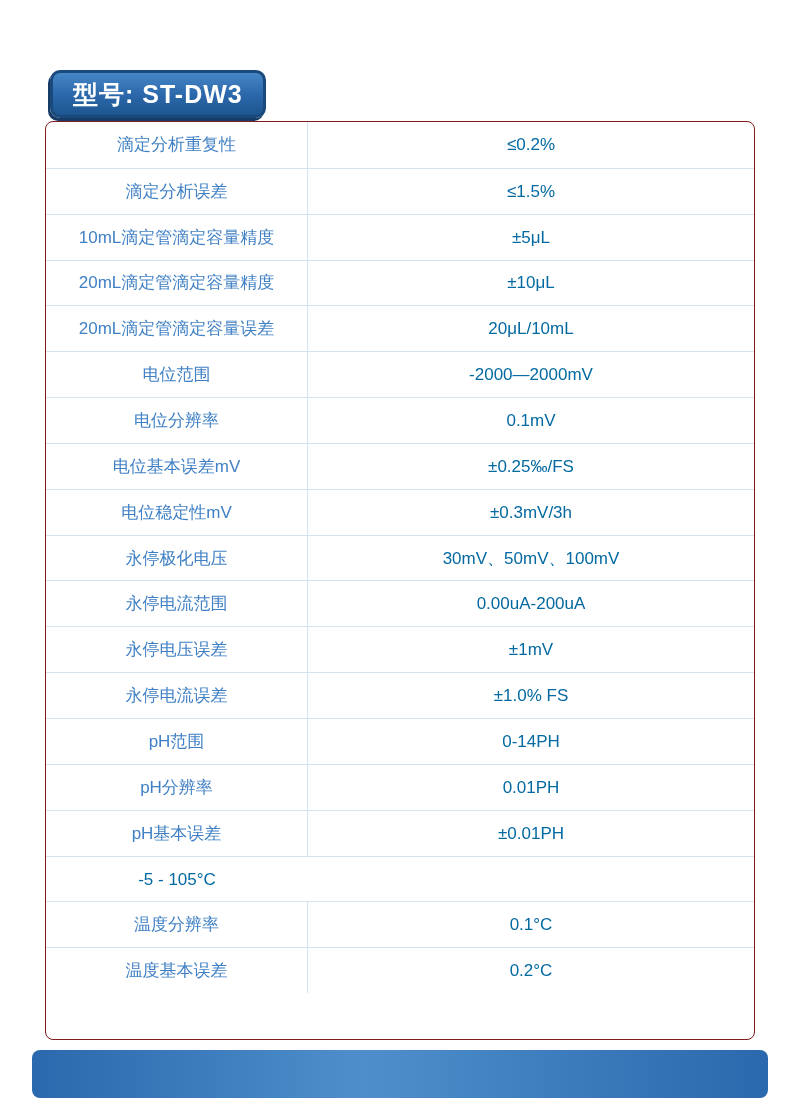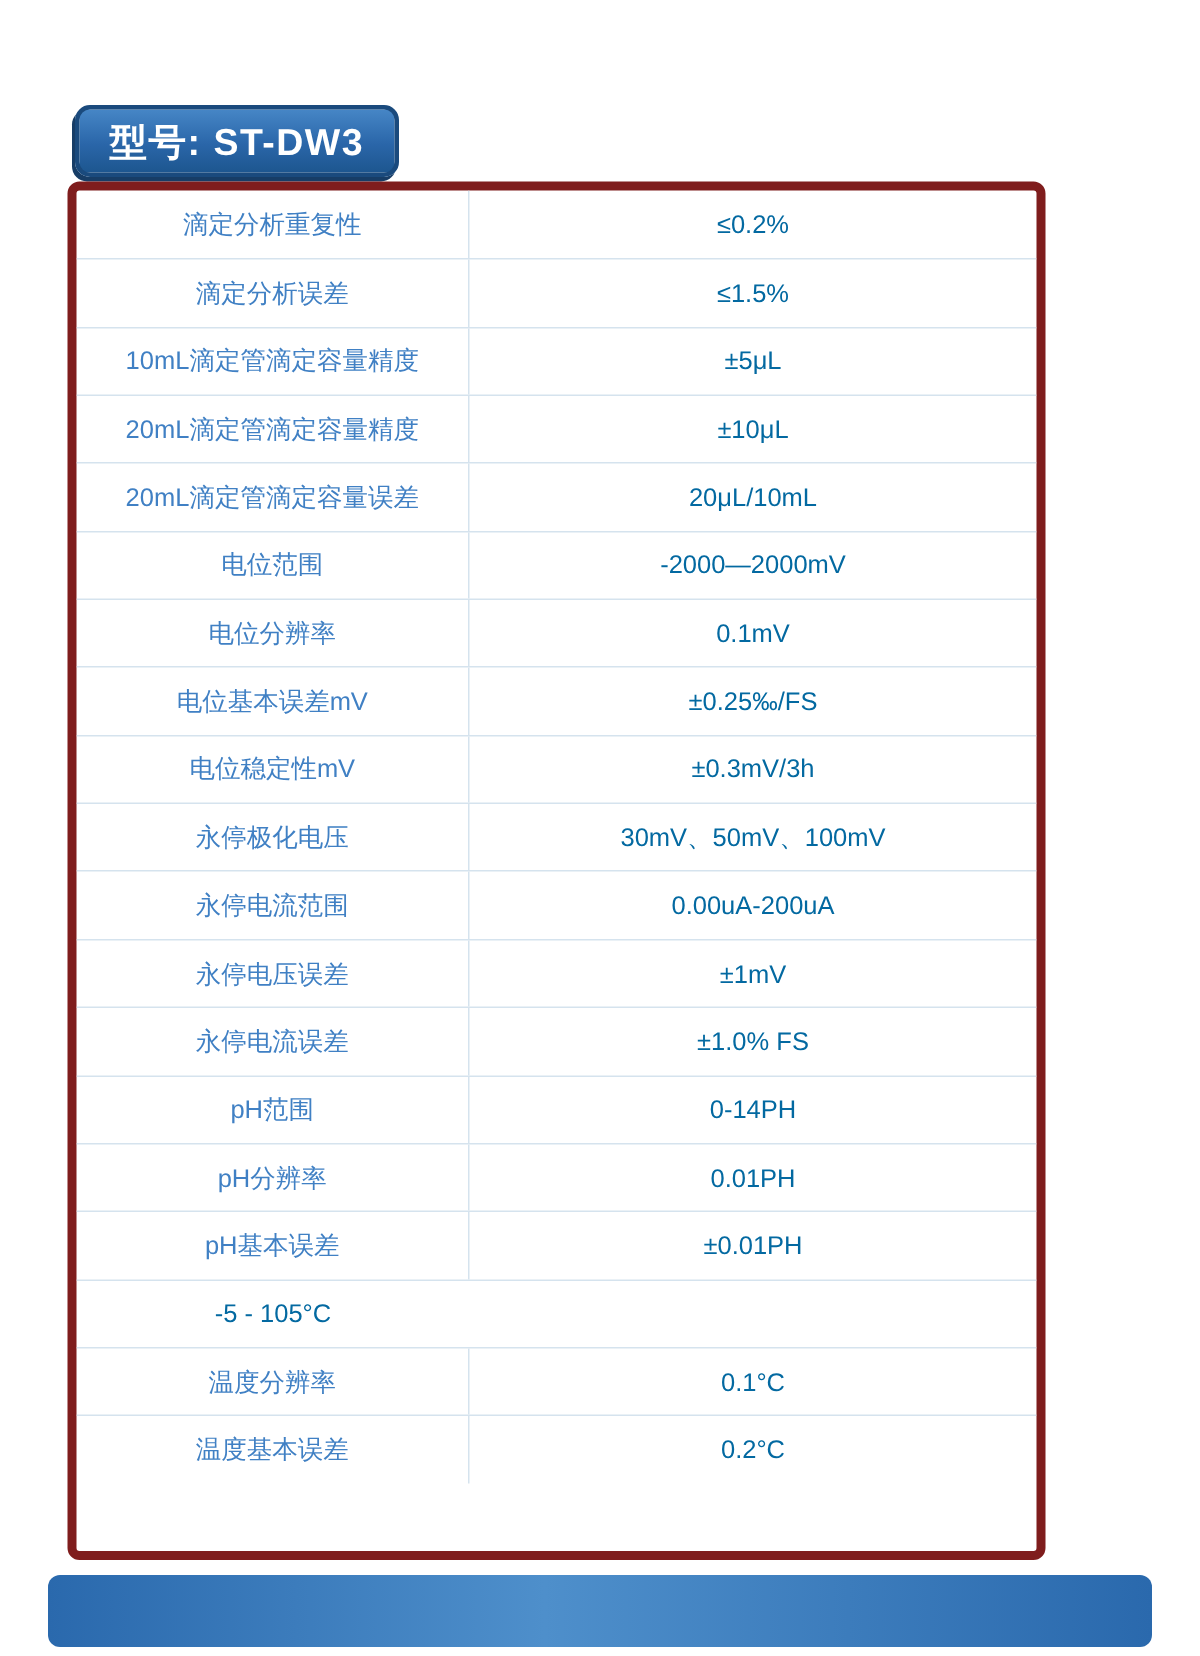--- a/index.html
+++ b/index.html
@@ -16,23 +16,23 @@
     padding:0 20px;
     background:linear-gradient(180deg,#4686c6 0%,#2a66a9 55%,#1d568f 100%);
     border:3px solid #1a4a7d;
     border-radius:10px;
     box-shadow:-2px 3px 0 #173d66;
     color:#ffffff; font-size:25px; font-weight:bold; letter-spacing:1px;
     white-space:nowrap;
     margin-top:12px;
   }
   .spec-table {
-    position:absolute; left:45px; top:121px; width:652px; height:919px;
+    position:absolute; left:45px; top:121px; width:710px; height:919px;
     box-sizing:border-box;
-    border:6px solid #7f1d1d; border-radius:8px;
+    border:1px solid #7f1d1d; border-radius:8px;
     overflow:hidden; background:#ffffff;
     display:grid; grid-template-rows:repeat(20,1fr);
   }
   .spec-row {
     display:grid; grid-template-columns:262px 1fr;
     border-top:1px solid #d5e3ee;
   }
   .spec-row:first-child { border-top:none; }
   .cell {
     display:flex; align-items:center; justify-content:center;

